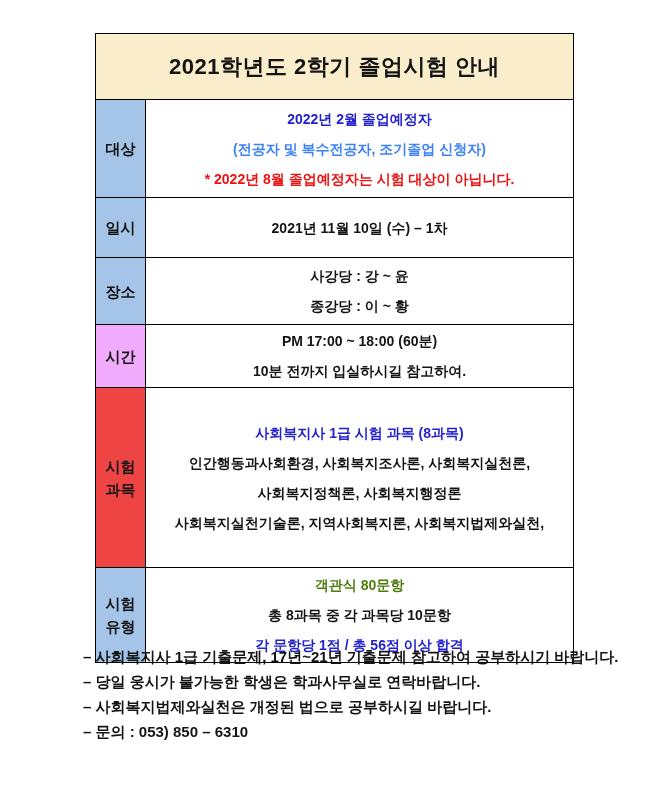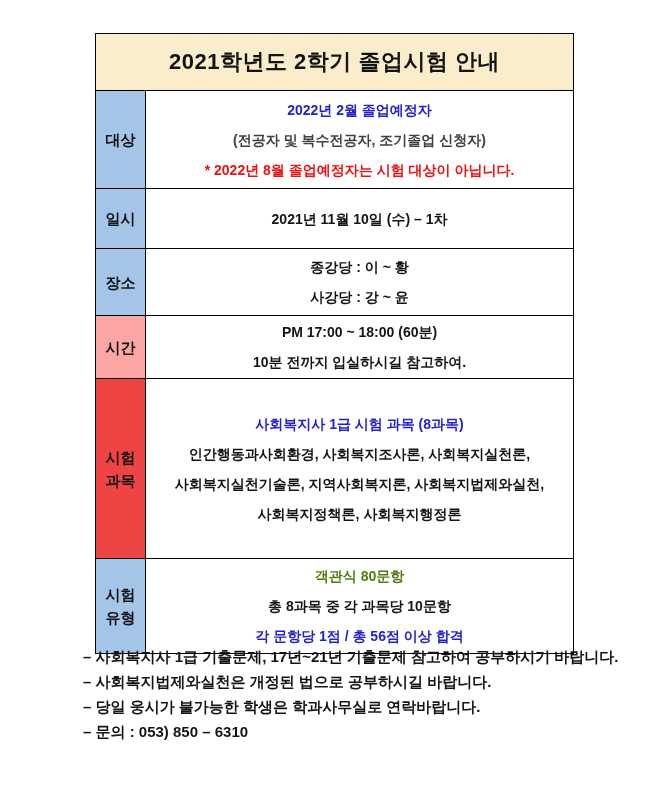--- a/index.html
+++ b/index.html
@@ -15,21 +15,21 @@
   }
   .notice-table {
     position: absolute;
     left: 95px;
     top: 33px;
     width: 479px;
     border: 1.5px solid #000;
     box-sizing: border-box;
   }
   .title-row {
-    height: 57px;
+    height: 66px;
     background: #FAEDCB;
     border-bottom: 1.5px solid #000;
     box-sizing: border-box;
     display: flex;
     align-items: center;
     justify-content: center;
     font-size: 22px;
     letter-spacing: 0.5px;
   }
   .row {
@@ -85,69 +85,69 @@
   <div class="notice-table">
 
     <div class="title-row" style="background: rgb(250, 237, 203);">
       <span>2021학년도 2학기 졸업시험 안내</span>
     </div>
 
     <div class="row r0">
       <div class="label" style="background: rgb(164, 196, 232);">대상</div>
       <div class="content">
         <div class="line" style="color: rgb(34, 34, 204);">2022년 2월 졸업예정자</div>
-        <div class="line" style="color: #404040;">(전공자 및 복수전공자, 조기졸업 신청자)</div>
+        <div class="line" style="color: #3b82f6;">(전공자 및 복수전공자, 조기졸업 신청자)</div>
         <div class="line" style="color: rgb(238, 17, 17);">* 2022년 8월 졸업예정자는 시험 대상이 아닙니다.</div>
       </div>
     </div>
 
     <div class="row r1">
       <div class="label" style="background: rgb(164, 196, 232);">일시</div>
       <div class="content">
         <div class="line" style="color: rgb(20, 20, 20);">2021년 11월 10일 (수) – 1차</div>
       </div>
     </div>
 
     <div class="row r2">
       <div class="label" style="background: rgb(164, 196, 232);">장소</div>
       <div class="content">
+        <div class="line" style="color: rgb(20, 20, 20);">사강당 : 강 ~ 윤</div>
         <div class="line" style="color: rgb(20, 20, 20);">종강당 : 이 ~ 황</div>
-        <div class="line" style="color: rgb(20, 20, 20);">사강당 : 강 ~ 윤</div>
       </div>
     </div>
 
     <div class="row r3">
-      <div class="label" style="background: #fca5a5;">시간</div>
+      <div class="label" style="background: #f0abfc;">시간</div>
       <div class="content">
         <div class="line" style="color: rgb(20, 20, 20);">PM 17:00 ~ 18:00 (60분)</div>
         <div class="line" style="color: rgb(20, 20, 20);">10분 전까지 입실하시길 참고하여.</div>
       </div>
     </div>
 
     <div class="row r4">
       <div class="label" style="background: #ef4444;">시험 과목</div>
       <div class="content">
         <div class="line" style="color: rgb(34, 34, 204);">사회복지사 1급 시험 과목 (8과목)</div>
         <div class="line" style="color: rgb(20, 20, 20);">인간행동과사회환경, 사회복지조사론, 사회복지실천론,</div>
+        <div class="line" style="color: rgb(20, 20, 20);">사회복지정책론, 사회복지행정론</div>
         <div class="line" style="color: rgb(20, 20, 20);">사회복지실천기술론, 지역사회복지론, 사회복지법제와실천,</div>
-        <div class="line" style="color: rgb(20, 20, 20);">사회복지정책론, 사회복지행정론</div>
       </div>
     </div>
 
     <div class="row r5">
       <div class="label" style="background: rgb(164, 196, 232);">시험 유형</div>
       <div class="content">
         <div class="line" style="color: #4d7c0f;">객관식 80문항</div>
         <div class="line" style="color: rgb(20, 20, 20);">총 8과목 중 각 과목당 10문항</div>
         <div class="line" style="color: rgb(34, 34, 204);">각 문항당 1점 / 총 56점 이상 합격</div>
       </div>
     </div>
 
   </div>
 
   <div class="notes">
     <div class="note-line">– 사회복지사 1급 기출문제, 17년~21년 기출문제 참고하여 공부하시기 바랍니다.</div>
+    <div class="note-line">– 당일 웅시가 불가능한 학생은 학과사무실로 연락바랍니다.</div>
     <div class="note-line">– 사회복지법제와실천은 개정된 법으로 공부하시길 바랍니다.</div>
-    <div class="note-line">– 당일 웅시가 불가능한 학생은 학과사무실로 연락바랍니다.</div>
     <div class="note-line">– 문의 : 053) 850 – 6310</div>
   </div>
 
 </div>
 
 </body></html>

